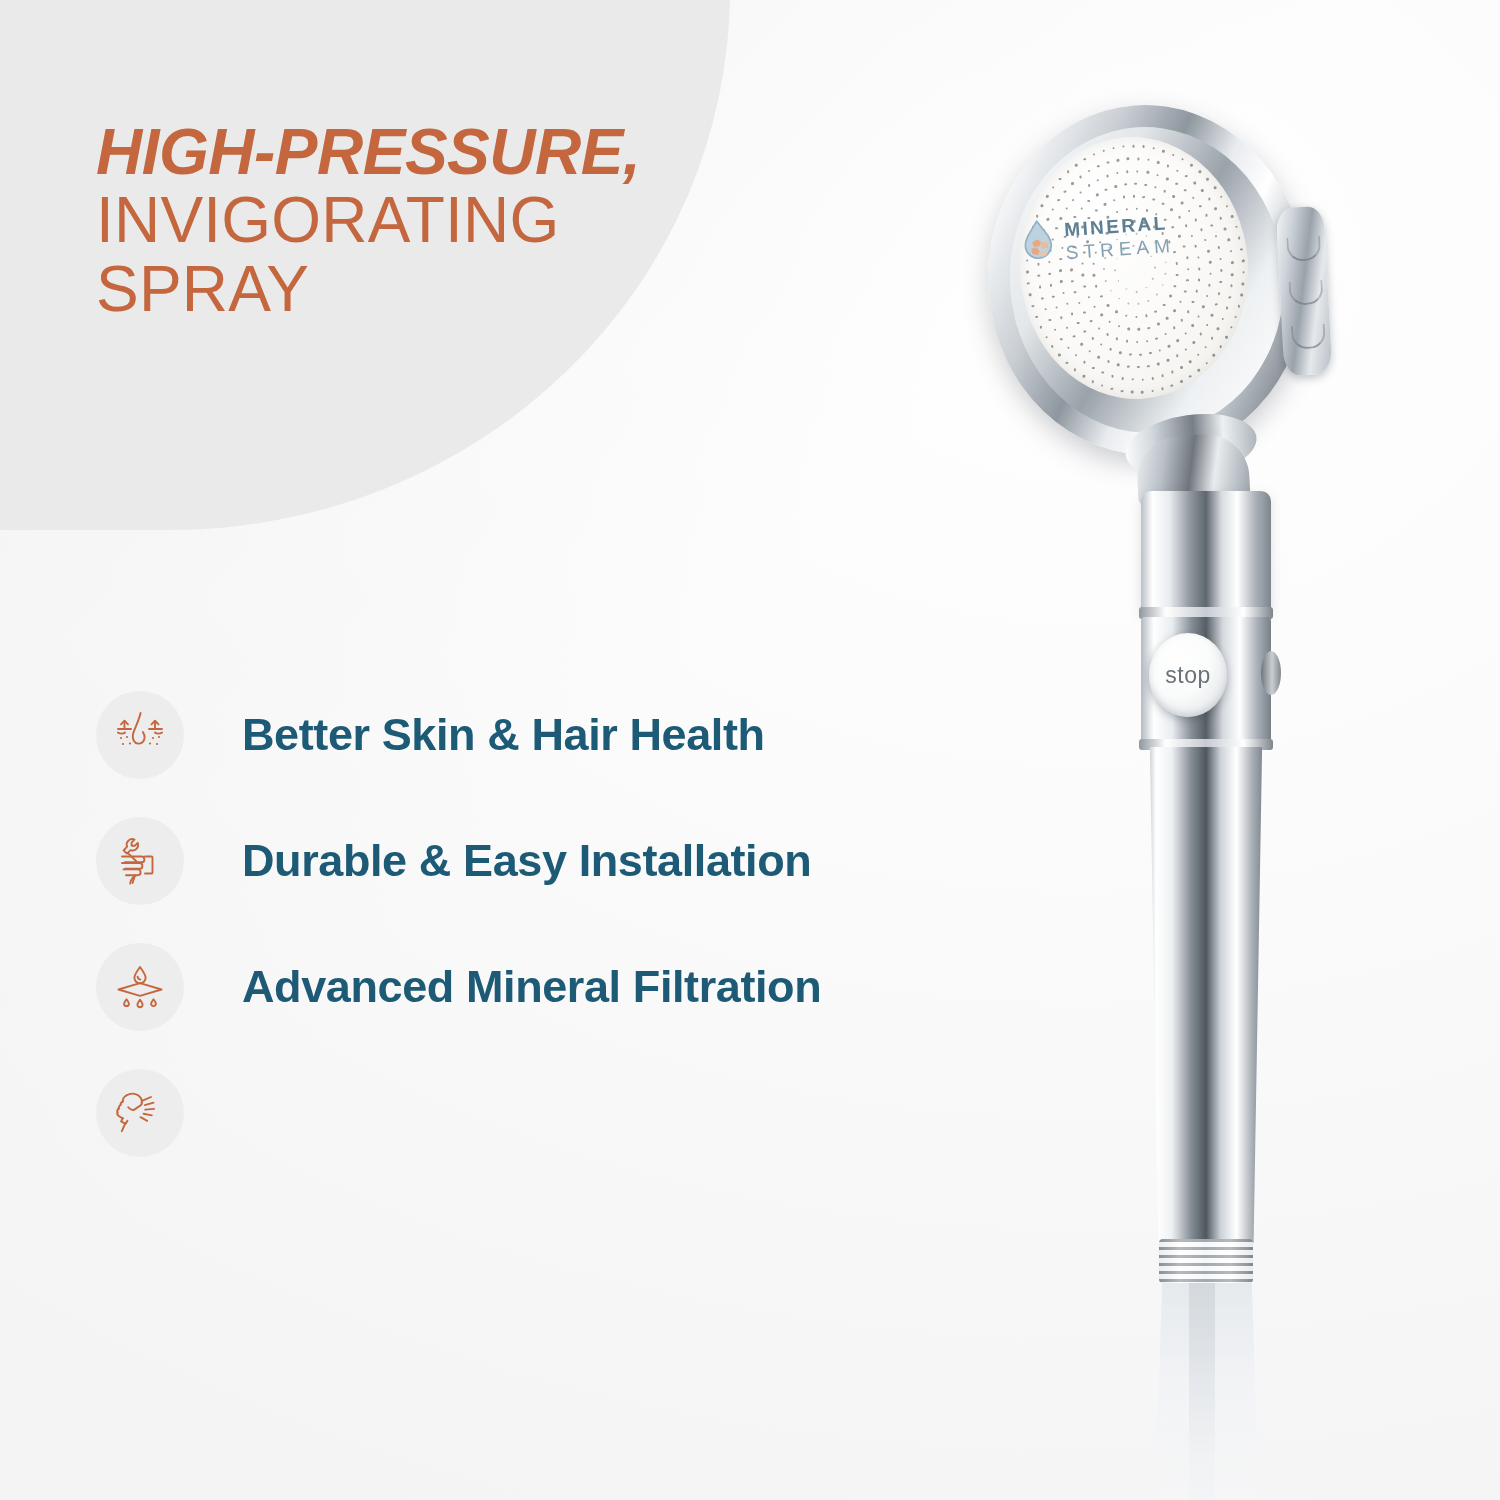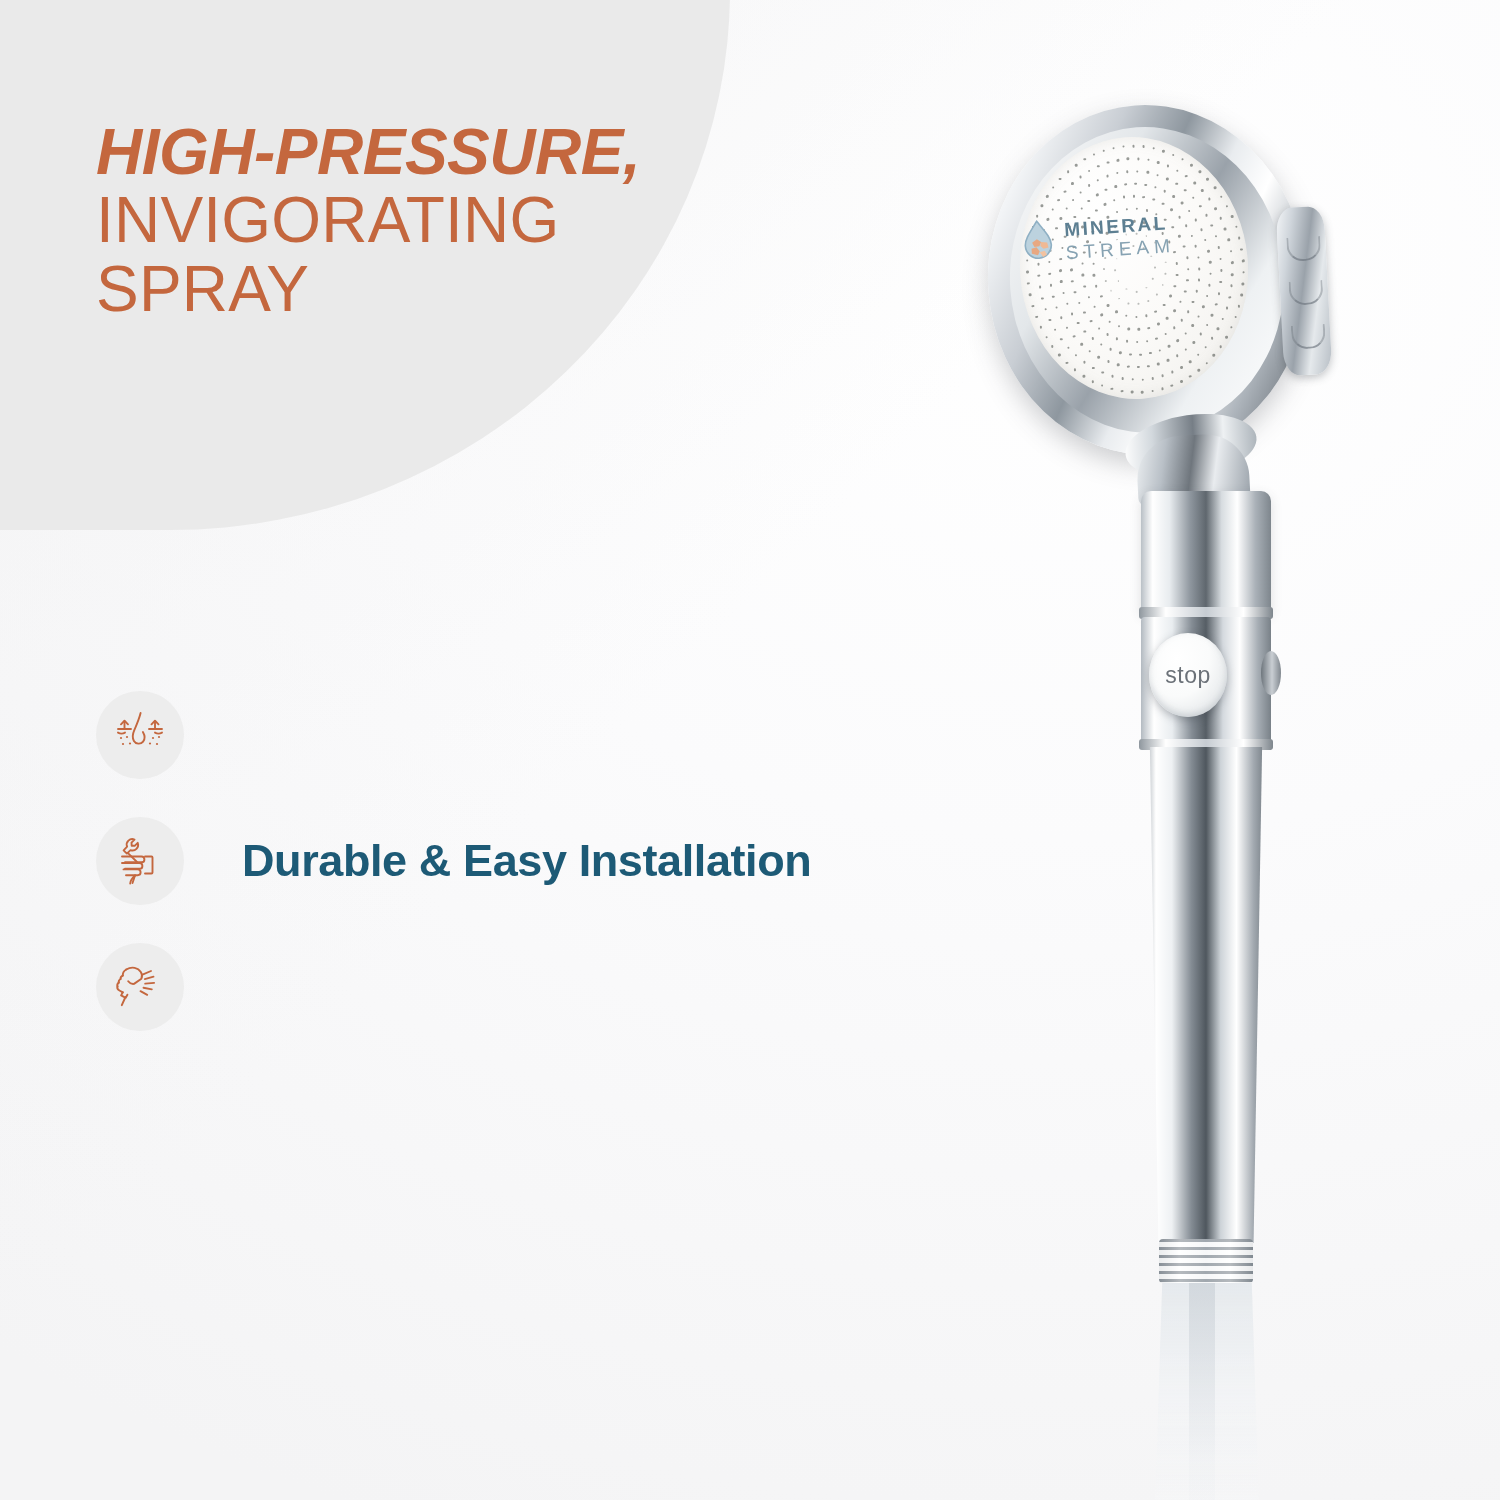--- a/index.html
+++ b/index.html
@@ -216,38 +216,52 @@
         <circle cx="9" cy="31" r="1.1" fill="#c4673e" stroke="none"></circle>
         <circle cx="15" cy="30" r="1.1" fill="#c4673e" stroke="none"></circle>
         <circle cx="11" cy="37" r="1.1" fill="#c4673e" stroke="none"></circle>
         <circle cx="18" cy="36.5" r="1.1" fill="#c4673e" stroke="none"></circle>
         <circle cx="41" cy="31" r="1.1" fill="#c4673e" stroke="none"></circle>
         <circle cx="47" cy="30" r="1.1" fill="#c4673e" stroke="none"></circle>
         <circle cx="38" cy="36.5" r="1.1" fill="#c4673e" stroke="none"></circle>
         <circle cx="45" cy="37" r="1.1" fill="#c4673e" stroke="none"></circle>
       </svg>
     </div>
+    <div class="feat-label">Better Skin &amp; Hair Health</div>
   </div>
 
   <div class="feat">
     <div class="feat-badge">
       <svg width="56" height="56" viewBox="0 0 56 56" fill="none" stroke="#c4673e" stroke-width="1.9" stroke-linecap="round" stroke-linejoin="round">
         <path d="M22.5 6.5a5.6 5.6 0 0 0-7.4 7.2l-3.5 3.6 3.3 3.3 3.6-3.5a5.6 5.6 0 0 0 7.2-7.3l-3 3-3-.1-.2-3 3-3z"></path>
         <path d="M16.5 20.6 25 29"></path>
         <path d="M10 23.5h19.5c1.6 0 2.9 1.3 2.9 2.9s-1.3 2.9-2.9 2.9H13"></path>
         <path d="M10 30h17.5c1.6 0 2.9 1.3 2.9 2.9s-1.3 2.9-2.9 2.9H13"></path>
         <path d="M11.5 36.4h14.2c1.6 0 2.9 1.3 2.9 2.9s-1.3 2.9-2.9 2.9H14"></path>
         <path d="M33 23.5h6.5a1 1 0 0 1 1 1v15a1 1 0 0 1-1 1H33"></path>
         <path d="M23 42.5l-2.5 7.5"></path>
         <path d="M23 42.5c-3.3 3-4.6 5.6-4.8 8"></path>
       </svg>
     </div>
     <div class="feat-label">Durable &amp; Easy Installation</div>
   </div>
 
+  <div class="feat">
+    <div class="feat-badge">
+      <svg width="56" height="56" viewBox="0 0 56 56" fill="none" stroke="#c4673e" stroke-width="1.9" stroke-linecap="round" stroke-linejoin="round">
+        <path d="M28 8c3.4 4.6 5.6 7.8 5.6 10.8a5.6 5.6 0 0 1-11.2 0C22.4 15.8 24.6 12.6 28 8z"></path>
+        <path d="M25.6 17.6c.2 1.6 1.2 2.7 2.7 3"></path>
+        <path d="M28 24.2 6.5 30.5 28 36.8l21.5-6.3L28 24.2z"></path>
+        <path d="M14.5 40.2c1.5 2 2.4 3.3 2.4 4.5a2.4 2.4 0 1 1-4.8 0c0-1.2.9-2.5 2.4-4.5z"></path>
+        <path d="M28 40.8c1.6 2.2 2.6 3.6 2.6 4.9a2.6 2.6 0 1 1-5.2 0c0-1.3 1-2.7 2.6-4.9z"></path>
+        <path d="M41.5 40.2c1.5 2 2.4 3.3 2.4 4.5a2.4 2.4 0 1 1-4.8 0c0-1.2.9-2.5 2.4-4.5z"></path>
+      </svg>
+    </div>
+    <div class="feat-label">Advanced Mineral Filtration</div>
+  </div>
 
   <div class="feat">
     <div class="feat-badge">
       <svg width="56" height="56" viewBox="0 0 56 56" fill="none" stroke="#c4673e" stroke-width="1.9" stroke-linecap="round" stroke-linejoin="round">
         <path d="M14.2 10.5c5.8-3.4 11.8-1.8 14.6 2.6 1.4 2.2 1.6 4.6.6 6.6l-7.4 5.2c-2.1.3-4.3-.6-5.8-2.6"></path>
         <path d="M14.2 10.5c-2.5 1.5-3.6 3.8-3.4 6.1"></path>
         <path d="M10.8 16.6c-1.7.7-2.4 2.1-2.2 3.4"></path>
         <path d="M8.6 20c-1.6.9-2.1 2.3-1.8 3.6"></path>
         <path d="M6.8 23.6c-1.5 1-1.8 2.4-1.3 3.7"></path>
         <path d="M5.5 27.3c-.6 1.7.2 3.3 1.9 4.2l3.4 1.8"></path>

